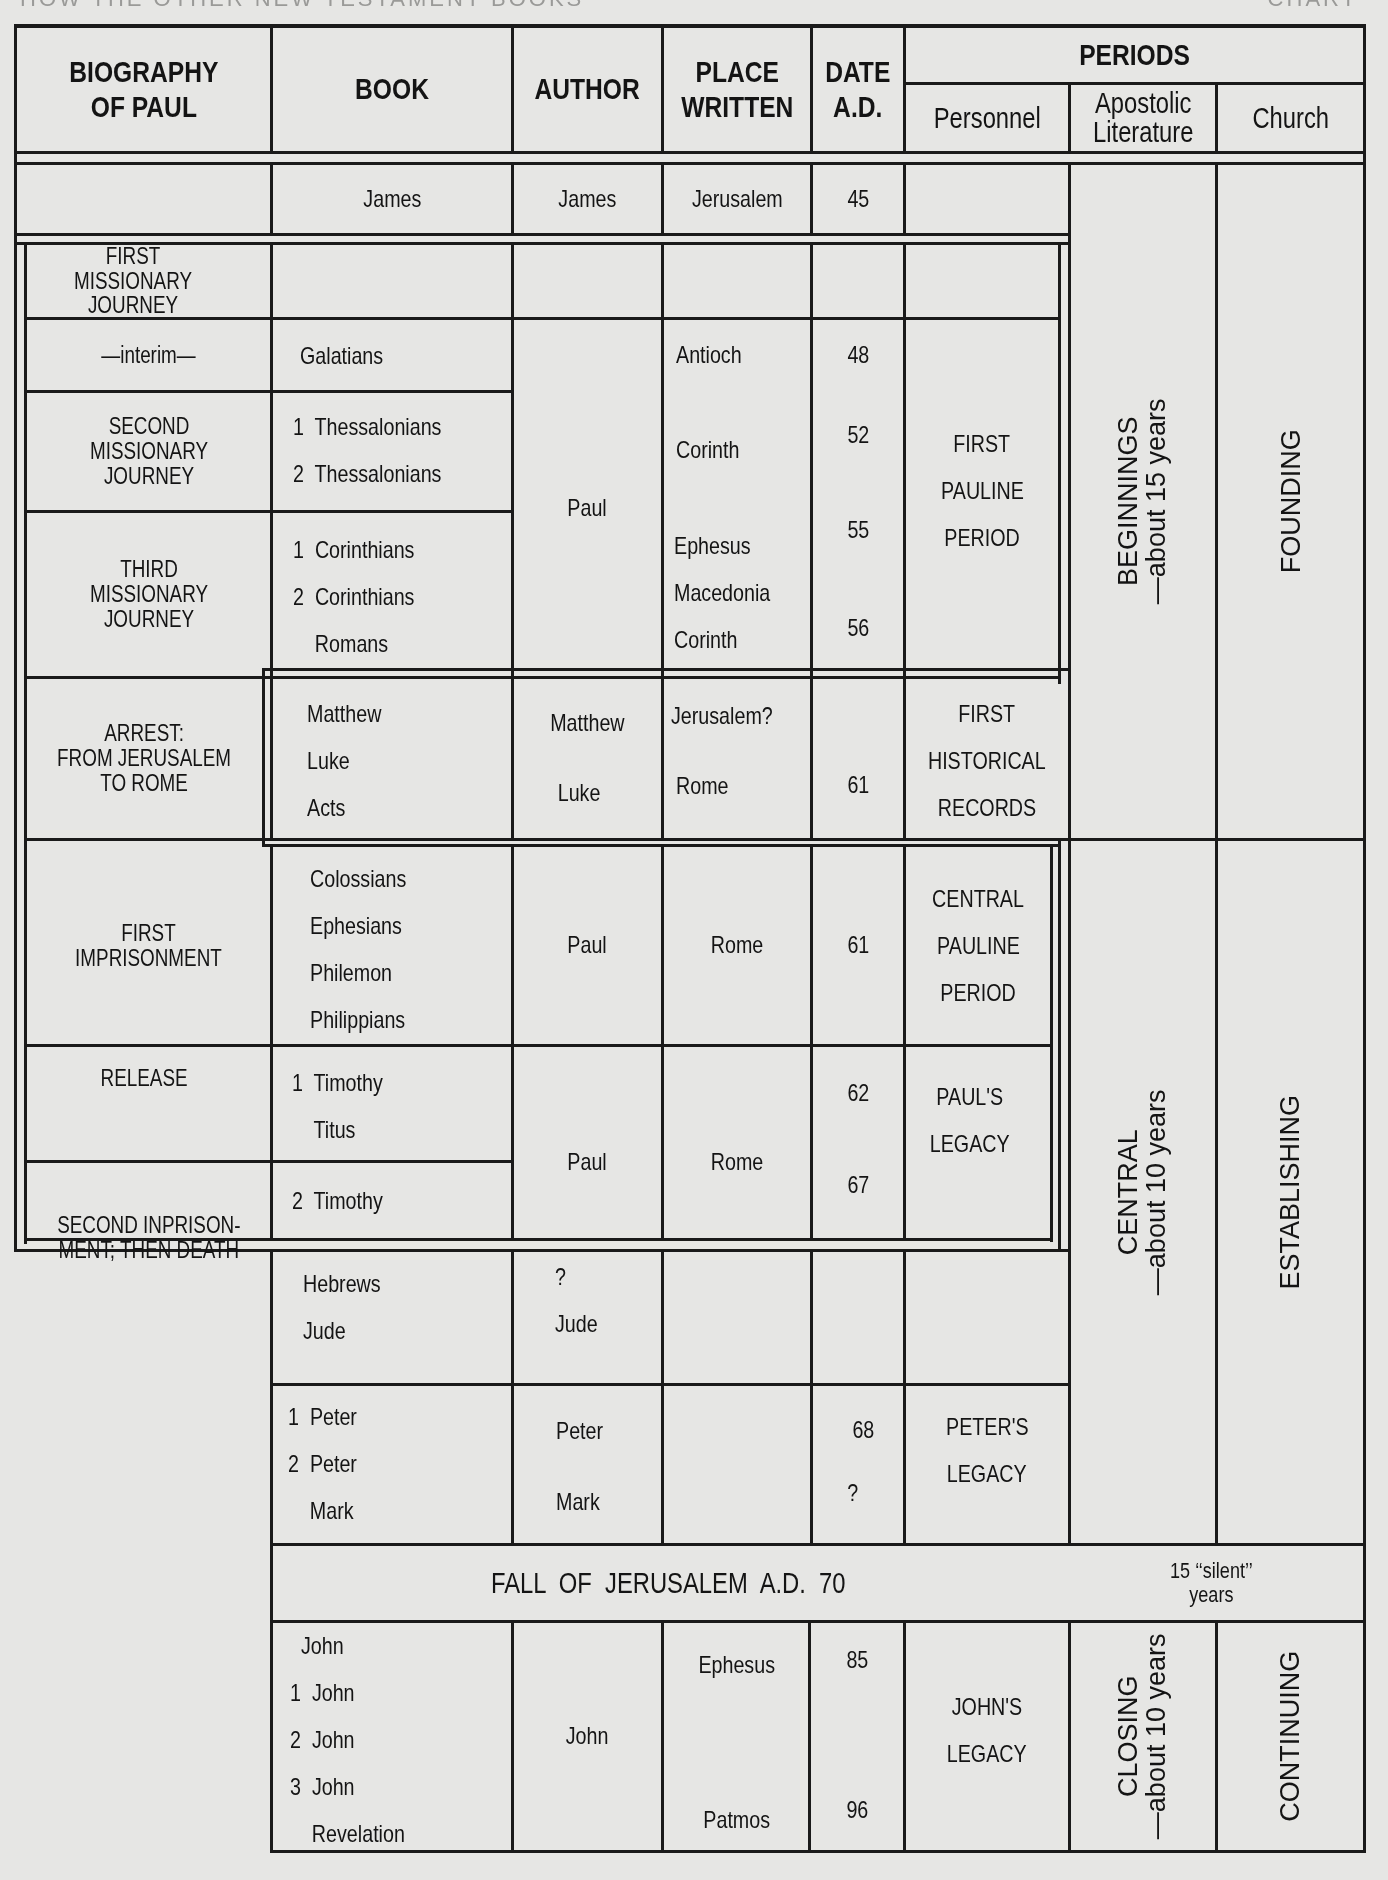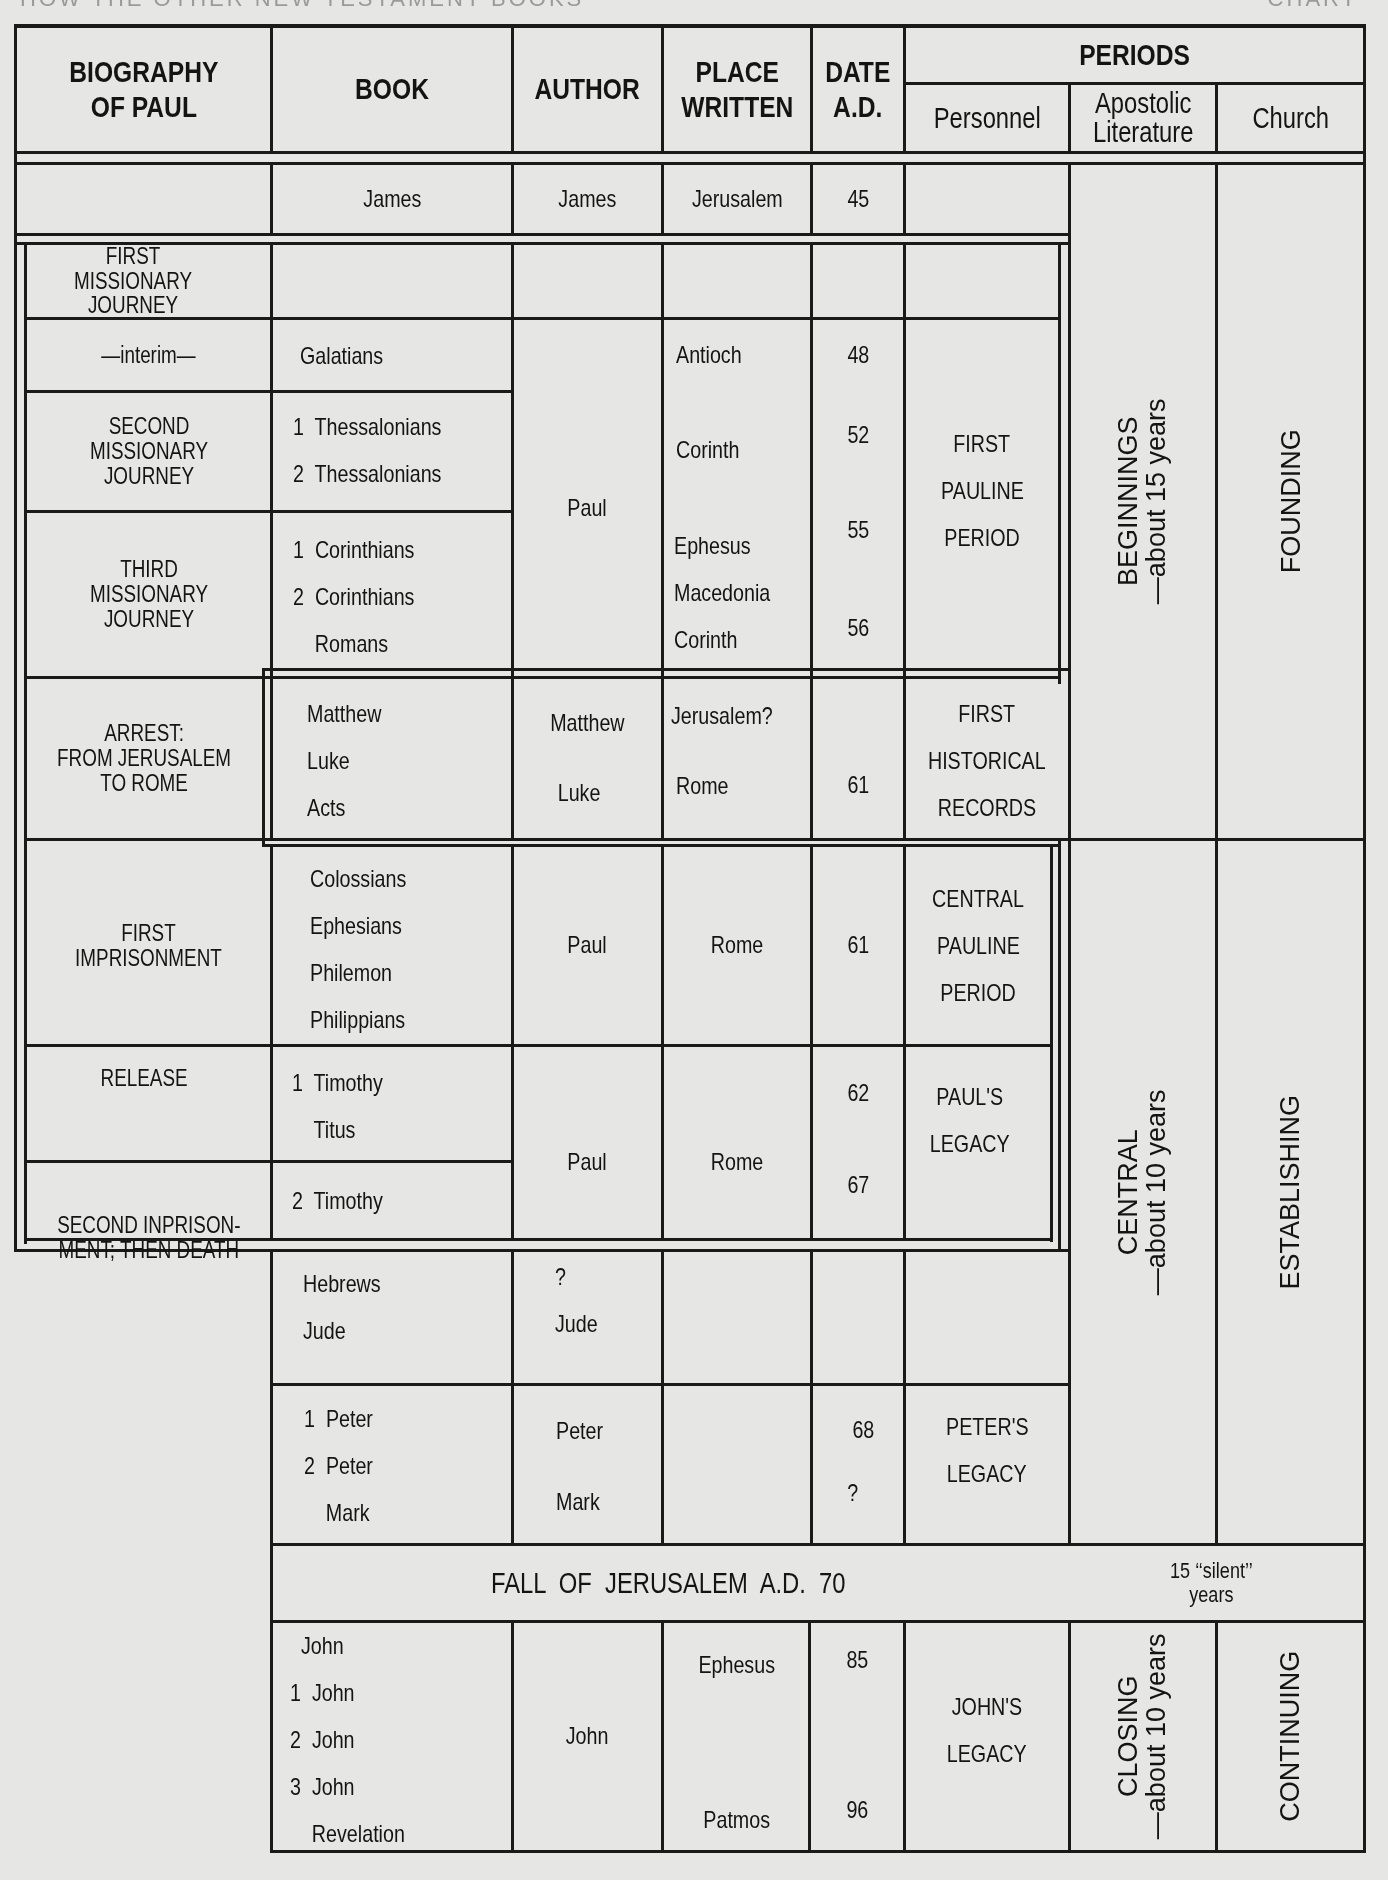--- a/index.html
+++ b/index.html
@@ -302,21 +302,21 @@
 
   <div class="t lst" style="left:303px;top:1260px;width:200px;height:100px;justify-content:flex-start">
     <span class="cond" style="transform-origin:left">Hebrews</span>
     <span class="cond" style="transform-origin:left">Jude</span>
   </div>
   <div class="t lst" style="left:555px;top:1253px;width:100px;height:100px;justify-content:flex-start">
     <span class="cond" style="transform-origin:left">?</span>
     <span class="cond" style="transform-origin:left">Jude</span>
   </div>
 
-  <div class="t lst" style="left:304px;top:1393px;width:200px;height:145px;justify-content:center">
+  <div class="t lst" style="left:288px;top:1393px;width:200px;height:145px;justify-content:flex-start">
     <span class="cond" style="transform-origin:left;white-space:pre">1  Peter</span>
     <span class="cond" style="transform-origin:left;white-space:pre">2  Peter</span>
     <span class="cond" style="transform-origin:left;white-space:pre">    Mark</span>
   </div>
   <div class="t lst" style="left:556px;top:1395px;width:100px;height:70px">
       <span class="cond" style="transform-origin:left">Peter</span>
     </div>
   <div class="t lst" style="left:556px;top:1466px;width:100px;height:70px">
       <span class="cond" style="transform-origin:left">Mark</span>
     </div>

